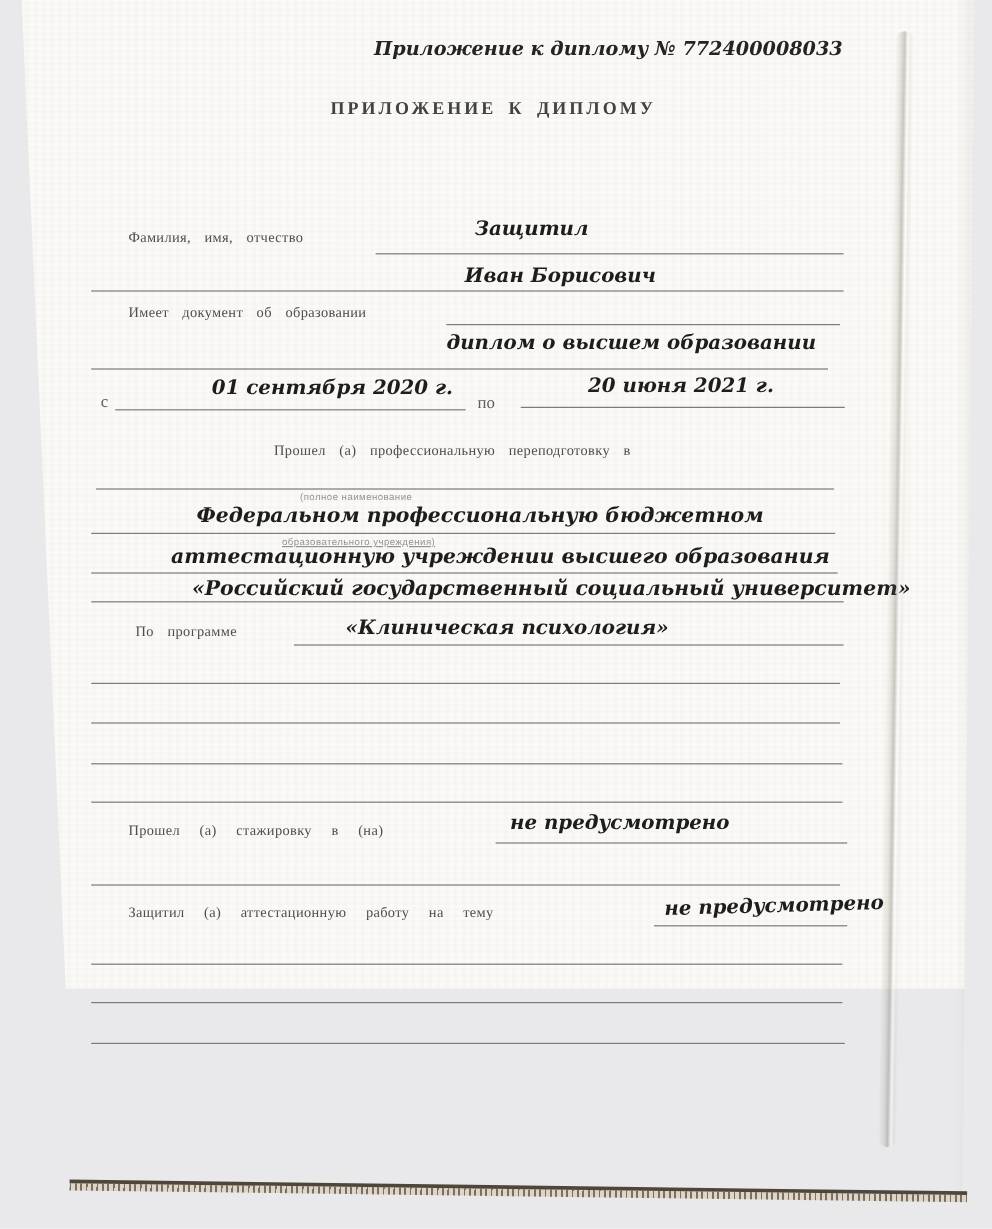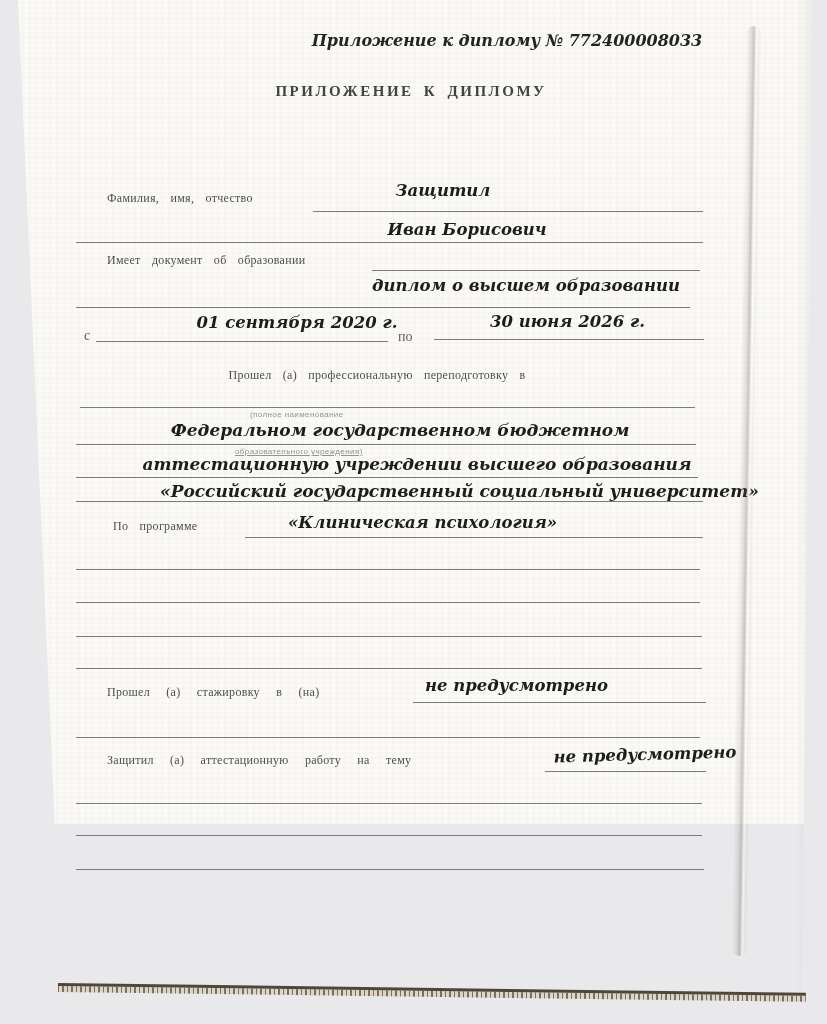--- a/index.html
+++ b/index.html
@@ -72,21 +72,21 @@
   .c-name-value2{left:347px;top:220px;width:240px;}
   .c-rule-2{left:76px;top:242px;width:627px;}
 
   .c-edu-label{left:107px;top:253px;}
   .c-rule-3{left:372px;top:270px;width:328px;}
   .c-edu-value{left:361px;top:276px;width:290px;margin-left:11px;}
   .c-rule-4{left:76px;top:307px;width:614px;}
 
   .c-from-label{left:84px;top:328px;}
   .c-rule-5a{left:96px;top:341px;width:292px;}
-  .c-from-value{left:172px;top:313px;width:250px;}
+  .c-from-value{left:152px;top:313px;width:250px;}
   .c-to-label{left:398px;top:329px;}
   .c-rule-5b{left:434px;top:339px;width:270px;}
   .c-to-value{left:460px;top:312px;width:215px;}
 
   .c-retraining-label{left:97px;top:368px;width:560px;text-align:center;}
   .c-rule-6{left:80px;top:407px;width:615px;}
   .c-caption-1{left:250px;top:410px;width:330px;}
   .c-org-value1{left:110px;top:420px;width:580px;}
   .c-rule-7{left:76px;top:444px;width:620px;}
   .c-caption-2{left:235px;top:447px;width:330px;text-decoration:underline;}
@@ -135,27 +135,27 @@
 
   <div class="el label c-edu-label">Имеет документ об образовании</div>
   <div class="el rule c-rule-3"></div>
   <div class="el value c-edu-value">диплом о высшем образовании</div>
   <div class="el rule c-rule-4"></div>
 
   <div class="el small-label c-from-label">с</div>
   <div class="el value c-from-value">01 сентября 2020 г.</div>
   <div class="el rule c-rule-5a"></div>
   <div class="el small-label c-to-label">по</div>
-  <div class="el value c-to-value">30 июня  2026 г.</div>
+  <div class="el value c-to-value">20 июня  2021 г.</div>
   <div class="el rule c-rule-5b"></div>
 
   <div class="el label c-retraining-label">Прошел (а) профессиональную переподготовку в</div>
   <div class="el rule c-rule-6"></div>
   <div class="el caption c-caption-1">(полное наименование</div>
-  <div class="el value value-lg c-org-value1">Федеральном государственном бюджетном</div>
+  <div class="el value value-lg c-org-value1">Федеральном профессиональную бюджетном</div>
   <div class="el rule c-rule-7"></div>
   <div class="el caption c-caption-2">образовательного учреждения)</div>
   <div class="el value value-lg c-org-value2">аттестационную учреждении высшего образования</div>
   <div class="el rule c-rule-8"></div>
   <div class="el value value-lg c-org-value3">«Российский государственный социальный университет»</div>
   <div class="el rule c-rule-9"></div>
 
   <div class="el label c-program-label">По программе</div>
   <div class="el value c-program-value">«Клиническая психология»</div>
   <div class="el rule c-rule-10"></div>

